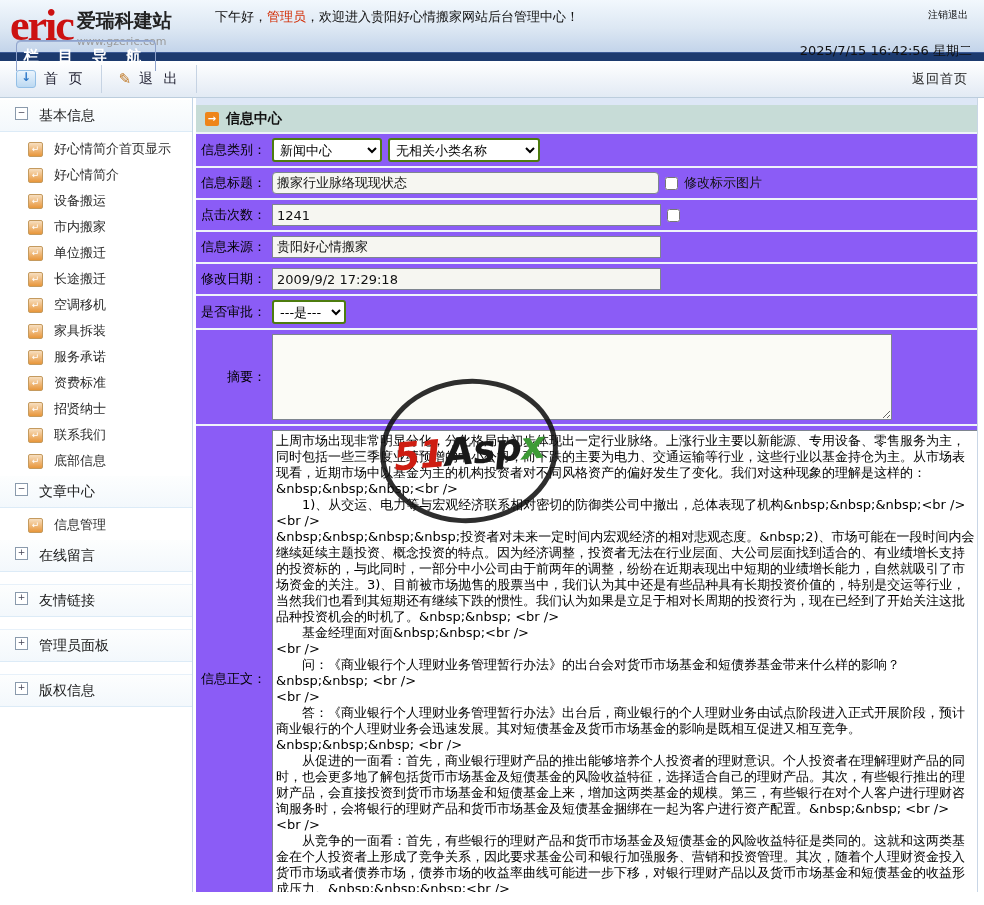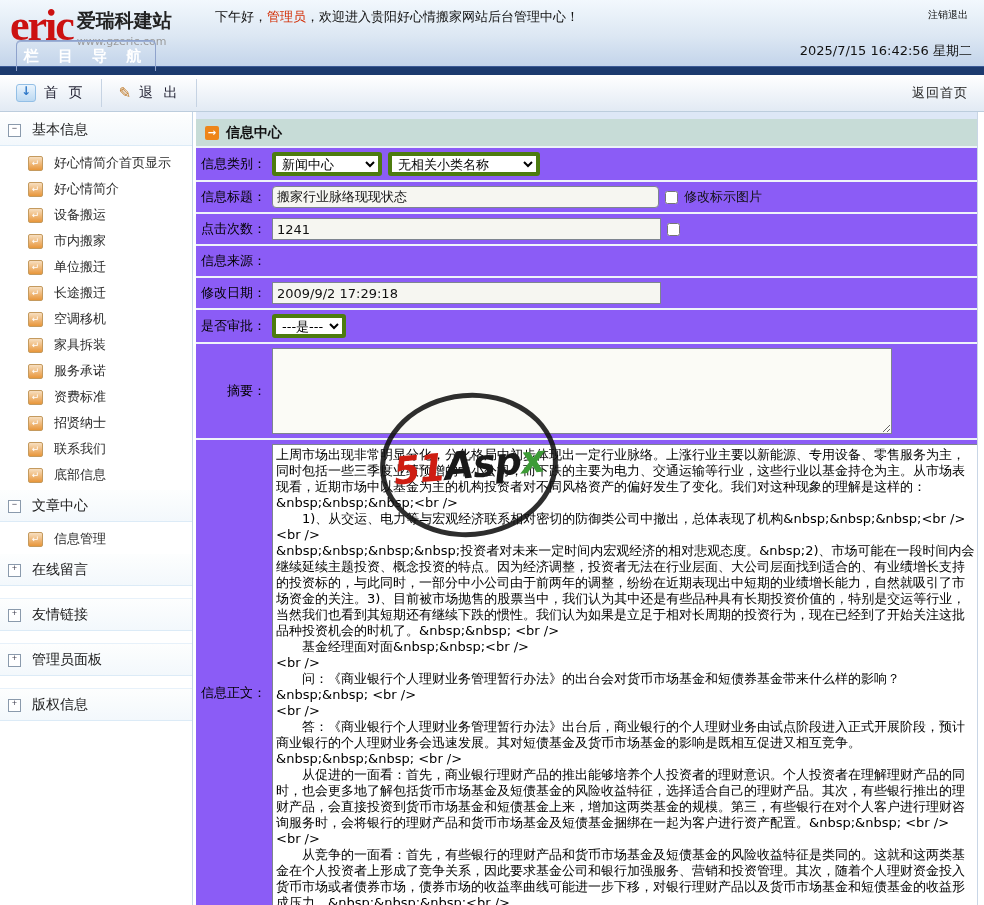--- a/index.html
+++ b/index.html
@@ -1,20 +1,20 @@
 <!DOCTYPE html>
 <html><head>
 <meta charset="utf-8">
 <style>
   html,body{margin:0;padding:0;}
   body{font-family:"DejaVu Sans","Liberation Sans",sans-serif;}
   .page{width:984px;height:905px;overflow:hidden;position:relative;background:#fff;}
 
   
-  .header{position:relative;height:66px;background:linear-gradient(#f2f8fd,#dce7f3 55%,#c3d4ea);padding-left:28px;}
+  .header{position:relative;height:52px;background:linear-gradient(#f2f8fd,#dce7f3 55%,#c3d4ea);padding-left:28px;}
   .logo{position:absolute;left:10px;top:6px;display:flex;align-items:flex-start;}
   .logo-eric{font-family:"Liberation Serif","DejaVu Serif",serif;font-weight:bold;color:#cc1111;font-size:44px;line-height:40px;letter-spacing:-2px;}
   .logo-right{display:flex;flex-direction:column;margin-left:4px;margin-top:2px;}
   .logo-cn{font-size:19px;font-weight:bold;color:#222;}
   .logo-url{font-size:11px;color:#9a9a9a;margin-top:1px;}
   .greeting{position:absolute;left:215px;top:8px;font-size:13px;color:#111;}
   .greeting .red{color:#d22a00;}
   .logout{position:absolute;right:16px;top:8px;font-size:10px;color:#111;cursor:pointer;text-decoration:none;}
   .datetime{position:absolute;right:12px;top:42px;font-size:13px;color:#111;}
   .nav-tab{position:absolute;left:16px;top:40px;width:138px;height:30px;z-index:3;
@@ -29,21 +29,21 @@
   .toolbar{height:36px;background:linear-gradient(#ffffff,#e2eaf4);border-bottom:1px solid #bccddd;display:flex;align-items:center;}
   .tool-btn{display:flex;align-items:center;gap:8px;padding:0 16px;font-size:14px;color:#223;letter-spacing:3px;cursor:pointer;height:100%;}
   .icon-home{display:inline-block;width:18px;height:16px;text-align:center;font-size:12px;line-height:13px;font-weight:bold;color:#2e78c8;background:linear-gradient(#eaf4fd,#bcd9f2);border:1px solid #93bfe6;border-radius:3px;letter-spacing:0;}
   .icon-exit{font-size:15px;color:#c07a28;letter-spacing:0;}
   .tool-sep{width:1px;height:28px;background:#c6d3e3;}
   .back-home{margin-left:auto;margin-right:16px;font-size:13px;color:#222;cursor:pointer;text-decoration:none;letter-spacing:1px;}
 
   
   .main{display:flex;height:794px;}
   .sidebar{width:193px;background:#fff;border-right:1px solid #c2d4e6;padding-top:2px;box-sizing:border-box;overflow:hidden;}
-  .side-section{display:flex;align-items:center;gap:11px;padding:7px 0 6px 8px;border-bottom:1px solid #dcebf7;background:linear-gradient(#fdfefe,#f3f8fc);cursor:pointer;font-family:Liberation Mono, monospace;}
+  .side-section{display:flex;gap:11px;padding:7px 0 6px 15px;border-bottom:1px solid #dcebf7;background:linear-gradient(#fdfefe,#f3f8fc);cursor:pointer;}
   .side-section.gap{margin-top:12px;border-top:1px solid #e7f1fa;}
   .pm{width:11px;height:11px;border:1px solid #8a9aac;background:#fff;font-size:9px;line-height:9px;text-align:center;color:#445;flex-shrink:0;}
   .pm.minus::before{content:"−";}
   .pm.plus::before{content:"+";}
   .side-label{font-size:14px;color:#1b1b1b;}
   .side-items{padding:4px 0 2px 0;}
   .side-item{display:flex;align-items:center;gap:11px;padding:4px 0 4px 28px;cursor:pointer;}
   .arrow-icon{width:13px;height:13px;background:linear-gradient(#f7dfc0,#e8963a);border:1px solid #c49a5e;color:#fff;font-size:9px;line-height:12px;text-align:center;flex-shrink:0;border-radius:2px;}
   .side-item-label{font-size:13px;color:#2a2a2a;}
 
@@ -51,21 +51,21 @@
   .content{flex:1;background:#dde7f6;position:relative;margin:0 6px 0 3px;border-right:1px solid #c9d6e6;overflow:hidden;}
   .panel-title{height:27px;background:#c7dcd7;border-bottom:2px solid #edf3f8;display:flex;align-items:center;gap:7px;padding-left:9px;margin-top:7px;}
   .msg-icon{width:14px;height:14px;background:#ee8519;color:#fff;font-size:10px;line-height:14px;text-align:center;border-radius:2px;font-weight:bold;}
   .panel-title-text{font-size:14px;font-weight:bold;color:#111;}
 
   .form-row{display:flex;align-items:center;border-bottom:2px solid #eef3fa;background:#8b5cf6;}
   .row-label{width:70px;flex-shrink:0;text-align:right;font-size:13px;color:#000;padding:6px 0;}
   .row-field{flex:1;display:flex;align-items:center;gap:6px;padding:4px 6px;}
   .row-field.top{align-items:center;}
 
-  select.sel{height:24px;font-size:13px;border:4px solid #4d7c0f;border-radius:3px;background:#fff;padding:0 2px;font-family:inherit;}
+  select.sel{height:24px;font-size:13px;border:2px solid #4d7c0f;border-radius:3px;background:#fff;padding:0 2px;font-family:inherit;}
   .sel-main{width:110px;}
   .sel-sub{width:152px;}
   .sel-approve{width:74px;}
 
   input.txt{height:20px;border:1px solid #7e858f;background:#f6f6f1;font-size:13px;padding:0 4px;font-family:inherit;color:#111;}
   .txt-title{width:377px;height:21px;border:2px solid #000;border-radius:4px;background:#fff;}
   .txt-plain{width:379px;}
   .cbx{width:13px;height:13px;margin:0;}
   .cbx-label{font-size:13px;color:#111;}
 
@@ -231,20 +231,23 @@
       <div class="form-row">
         <div class="row-label">点击次数：</div>
         <div class="row-field">
           <input type="text" class="txt txt-plain" value="1241" style="">
           <input type="checkbox" class="cbx" style="">
         </div>
       </div>
 
       <div class="form-row">
         <div class="row-label">信息来源：</div>
+        <div class="row-field">
+          <input type="text" class="txt txt-plain" value="贵阳好心情搬家" style="">
+        </div>
       </div>
 
       <div class="form-row">
         <div class="row-label">修改日期：</div>
         <div class="row-field">
           <input type="text" class="txt txt-plain" value="2009/9/2 17:29:18" style="">
         </div>
       </div>
 
       <div class="form-row">

